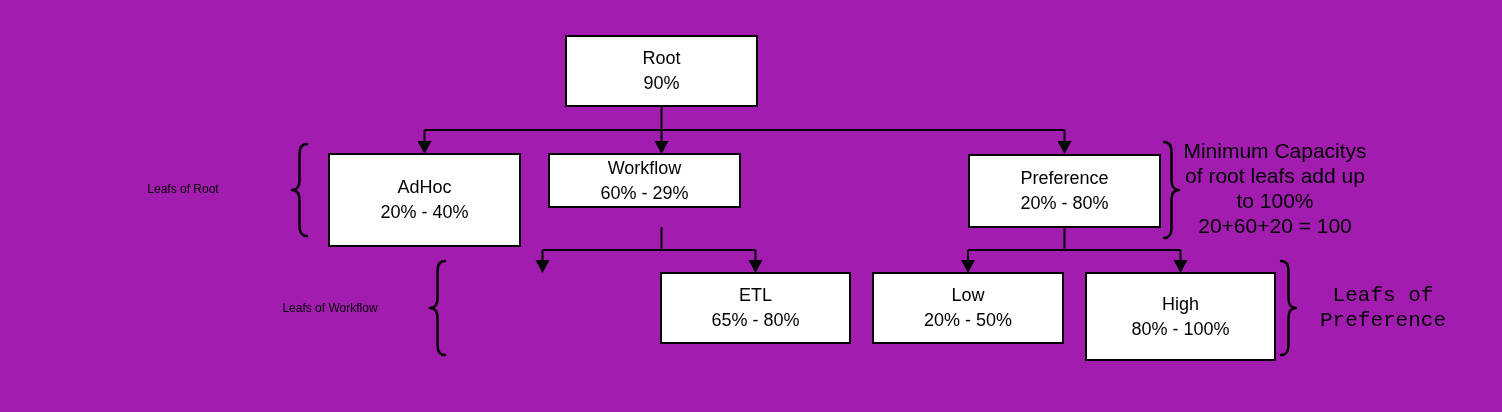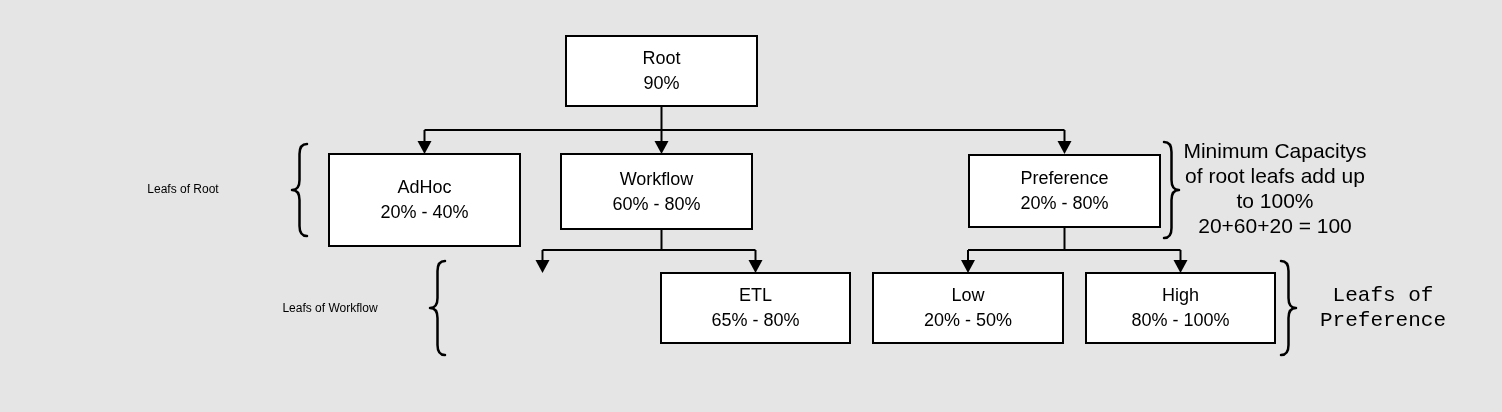--- a/index.html
+++ b/index.html
@@ -4,21 +4,21 @@
 <style>
   html, body {
     margin: 0;
     padding: 0;
     background: #ffffff;
   }
   .canvas {
     position: relative;
     width: 1502px;
     height: 412px;
-    background: #e5e5e5;
+    background: #a21caf;
     font-family: "Liberation Sans", sans-serif;
     color: #000000;
     overflow: hidden;
   }
   .connector-layer {
     position: absolute;
     left: 0;
     top: 0;
     width: 1502px;
     height: 412px;
@@ -49,26 +49,26 @@
   }
   .note-label {
     position: absolute;
     font-size: 21px;
     line-height: 25px;
     text-align: center;
   }
   
   #node-root       { left: 565px; top: 35px;  width: 193px; height: 72px; }
   #node-adhoc      { left: 328px; top: 153px; width: 193px; height: 94px; }
-  #node-workflow   { left: 560px; top: 153px; width: 193px; height: 77px; }
+  #node-workflow   { left: 548px; top: 153px; width: 193px; height: 55px; }
   #node-preference { left: 968px; top: 154px; width: 193px; height: 74px; }
   #node-ingest     { left: 447px; top: 272px; width: 191px; height: 72px; }
   #node-etl        { left: 660px; top: 272px; width: 191px; height: 72px; }
   #node-low        { left: 872px; top: 272px; width: 192px; height: 72px; }
-  #node-high       { left: 1085px; top: 272px; width: 191px; height: 72px; }
+  #node-high       { left: 1085px; top: 272px; width: 191px; height: 89px; }
 
   #label-leafs-of-root       { left: 108px;  top: 179px; width: 150px; }
   #label-leafs-of-workflow   { left: 245px;  top: 298px; width: 170px; }
   #label-note                { left: 1175px; top: 138px; width: 200px; }
   #label-leafs-of-preference { left: 1313px; top: 283px; width: 140px; font-family: Liberation Mono, monospace; }
 </style>
 </head>
 <body>
 
 <div class="canvas">
@@ -117,21 +117,21 @@
     <div class="node-range">90%</div>
   </div>
 
   <div class="node" id="node-adhoc">
     <div class="node-title">AdHoc</div>
     <div class="node-range">20% - 40%</div>
   </div>
 
   <div class="node" id="node-workflow">
     <div class="node-title">Workflow</div>
-    <div class="node-range">60% - 80%</div>
+    <div class="node-range">60% - 29%</div>
   </div>
 
   <div class="node" id="node-preference">
     <div class="node-title">Preference</div>
     <div class="node-range">20% - 80%</div>
   </div>
 
 
   <div class="node" id="node-etl">
     <div class="node-title">ETL</div>

